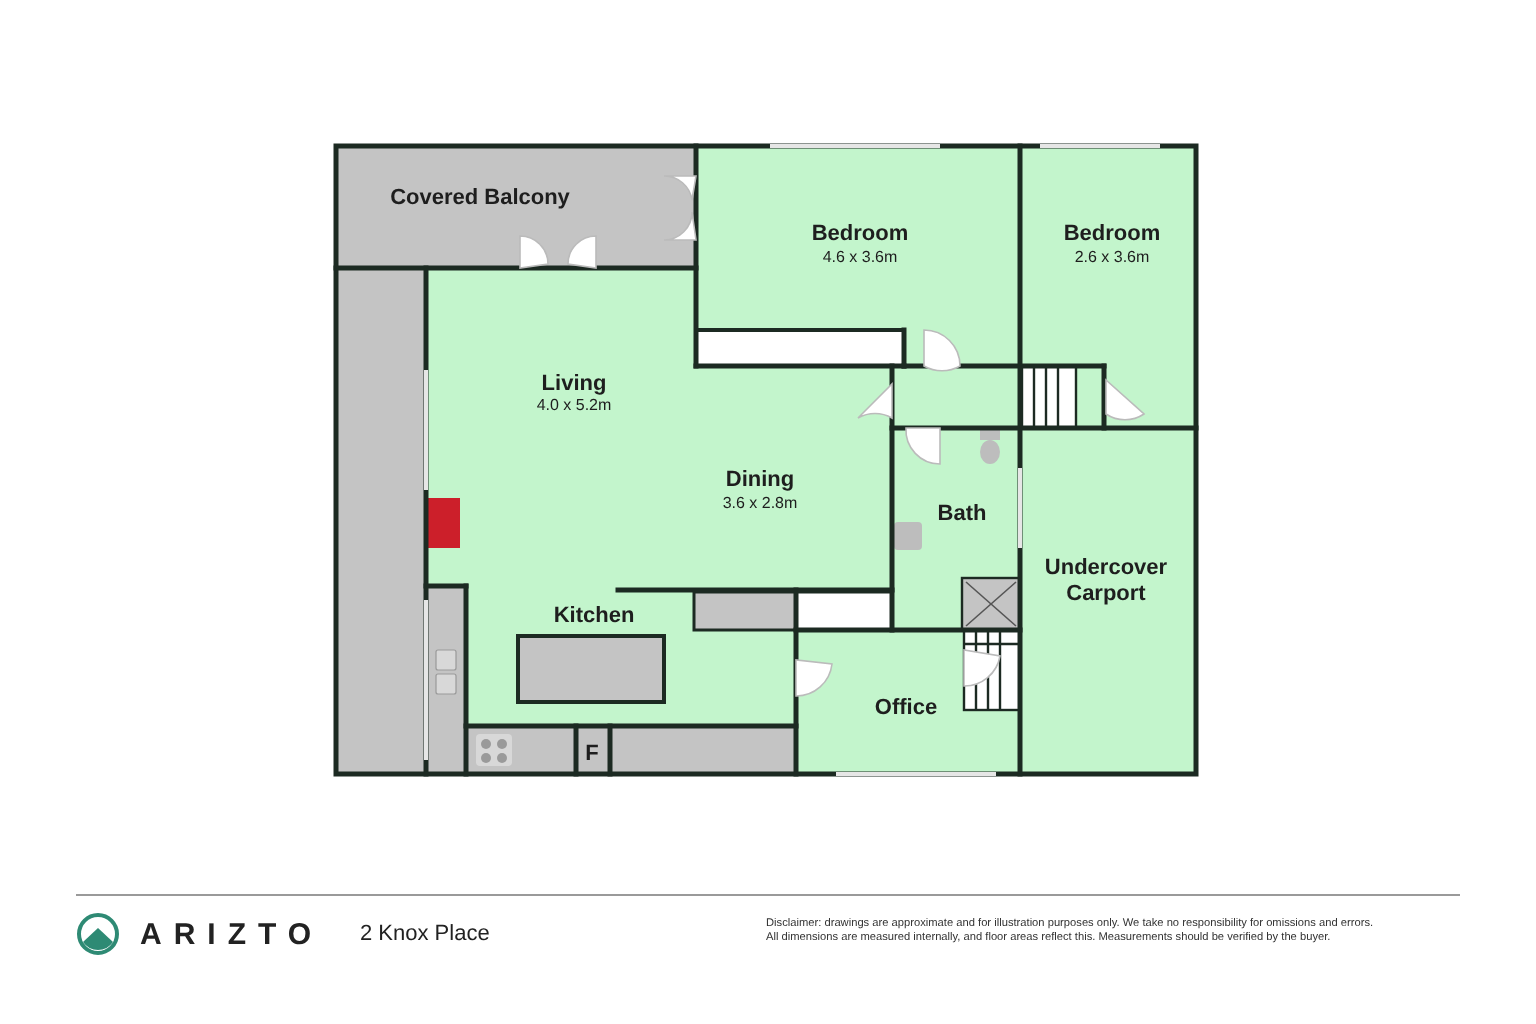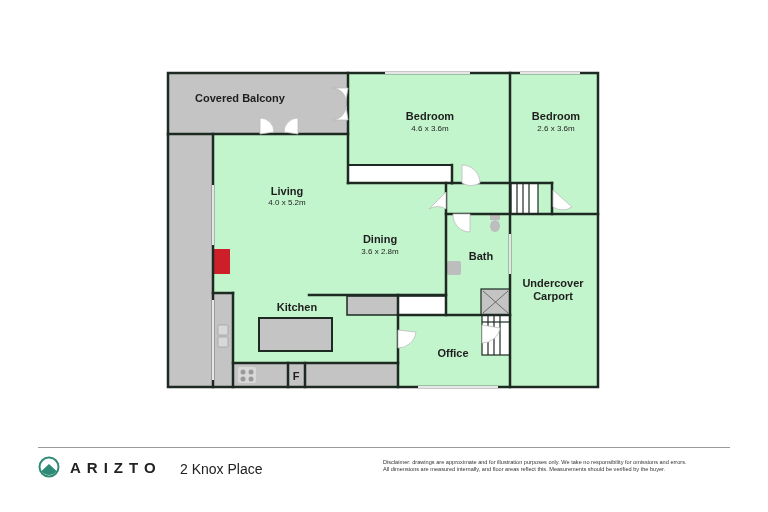--- a/index.html
+++ b/index.html
@@ -4,21 +4,21 @@
 <style>
   html,body{margin:0;padding:0;background:#ffffff;}
   body{width:768px;height:512px;position:relative;overflow:hidden;font-family:"Liberation Sans",sans-serif;}
   #plan{position:absolute;left:0;top:0;}
   .room-label{font-family:"Liberation Sans",sans-serif;font-weight:bold;font-size:11px;fill:#1e1e1e;text-anchor:middle;}
   .room-dim{font-family:"Liberation Sans",sans-serif;font-size:8px;fill:#1e1e1e;text-anchor:middle;}
   .footer-rule{position:absolute;left:38px;top:447px;width:692px;height:1px;background:#9a9a9a;}
   .brand{position:absolute;left:38px;top:456px;display:flex;align-items:center;height:22px;}
   .brand-logo{width:22px;height:22px;}
   .brand-name{margin-left:10px;font-size:15px;font-weight:bold;letter-spacing:6px;color:#222;}
-  .address{position:absolute;left:180px;top:461px;font-size:14px;color:#222;}
+  .address{position:absolute;left:180px;top:461px;font-size:11px;color:#222;}
   .disclaimer{position:absolute;left:383px;top:459px;width:345px;font-size:5.6px;line-height:7px;color:#333;}
 </style>
 </head>
 <body>
 
 <svg id="plan" width="768" height="440" viewBox="0 0 768 440" xmlns="http://www.w3.org/2000/svg">
 
   <rect x="168" y="73" width="430" height="314" fill="#c3f5cc"></rect>
 
   <rect x="168" y="73" width="180" height="61" fill="#c4c4c4"></rect>

